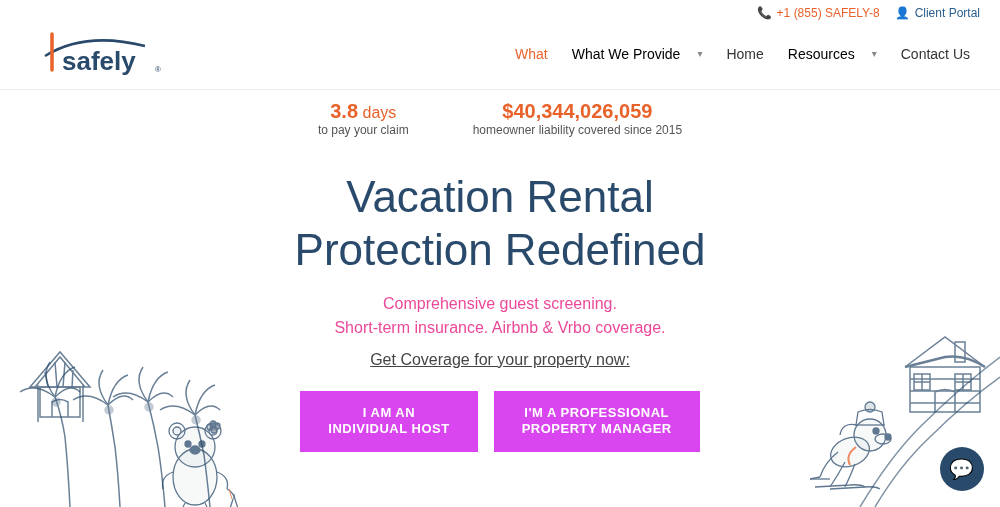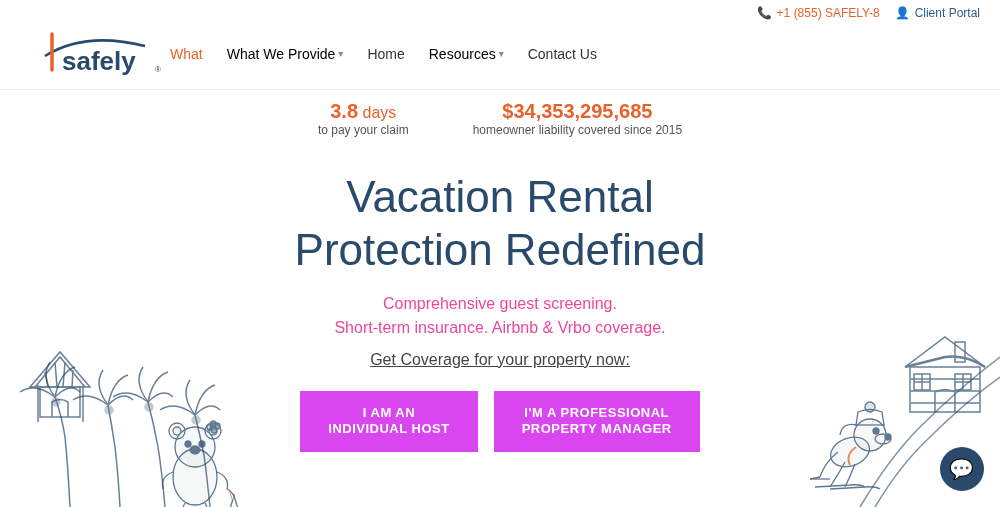--- a/index.html
+++ b/index.html
@@ -34,21 +34,21 @@
       align-items: center;
       gap: 4px;
       text-decoration: none;
     }
 
     
     header {
       display: flex;
       align-items: center;
       padding: 0 30px 8px 30px;
-      justify-content: flex-start;
+      justify-content: space-between;
     }
     .logo-area {
       display: flex;
       align-items: center;
     }
     .logo-svg {
       width: 140px;
       height: 55px;
     }
 
@@ -61,21 +61,21 @@
     nav a {
       text-decoration: none;
       color: #333;
     }
     nav a.active {
       color: #e8622a;
     }
     .nav-dropdown {
       display: flex;
       align-items: center;
-      gap: 3px;
+      gap: 17px;
       cursor: pointer;
     }
     .nav-dropdown .chevron {
       font-size: 10px;
       color: #888;
     }
 
     
     .stats-bar {
       display: flex;
@@ -230,21 +230,21 @@
 
 <div class="stats-bar">
   <div class="stat-item">
     <div>
       <span class="stat-number">3.8</span>
       <span class="stat-number" style="font-size:16px; font-weight:400; color:#e8622a;">days</span>
     </div>
     <div class="stat-label">to pay your claim</div>
   </div>
   <div class="stat-item">
-    <div class="stat-number">$34,353,295,685</div>
+    <div class="stat-number">$40,344,026,059</div>
     <div class="stat-label">homeowner liability covered since 2015</div>
   </div>
 </div>
 
 <div class="hero">
   <h1 class="hero-title">
     <span>Vacation Rental</span><br>
     <span>Protection Redefined</span>
   </h1>
   <p class="hero-sub">Comprehensive guest screening.</p>

